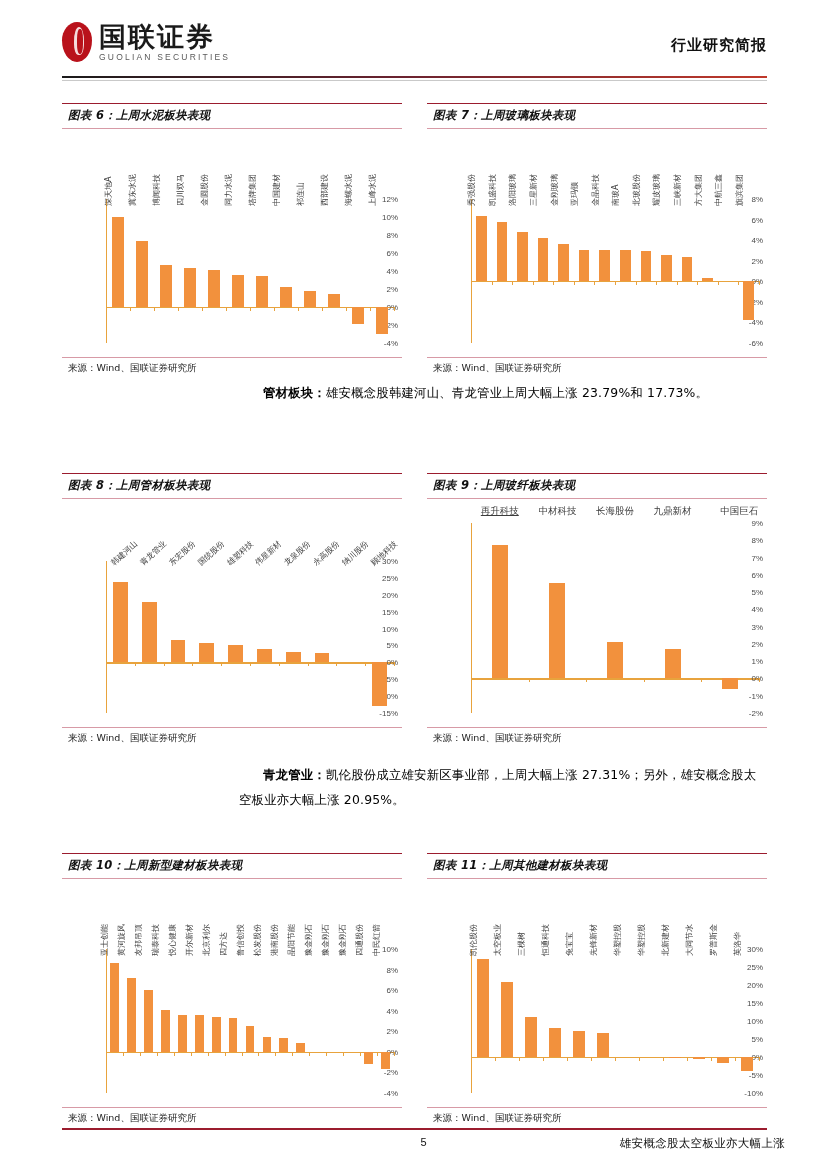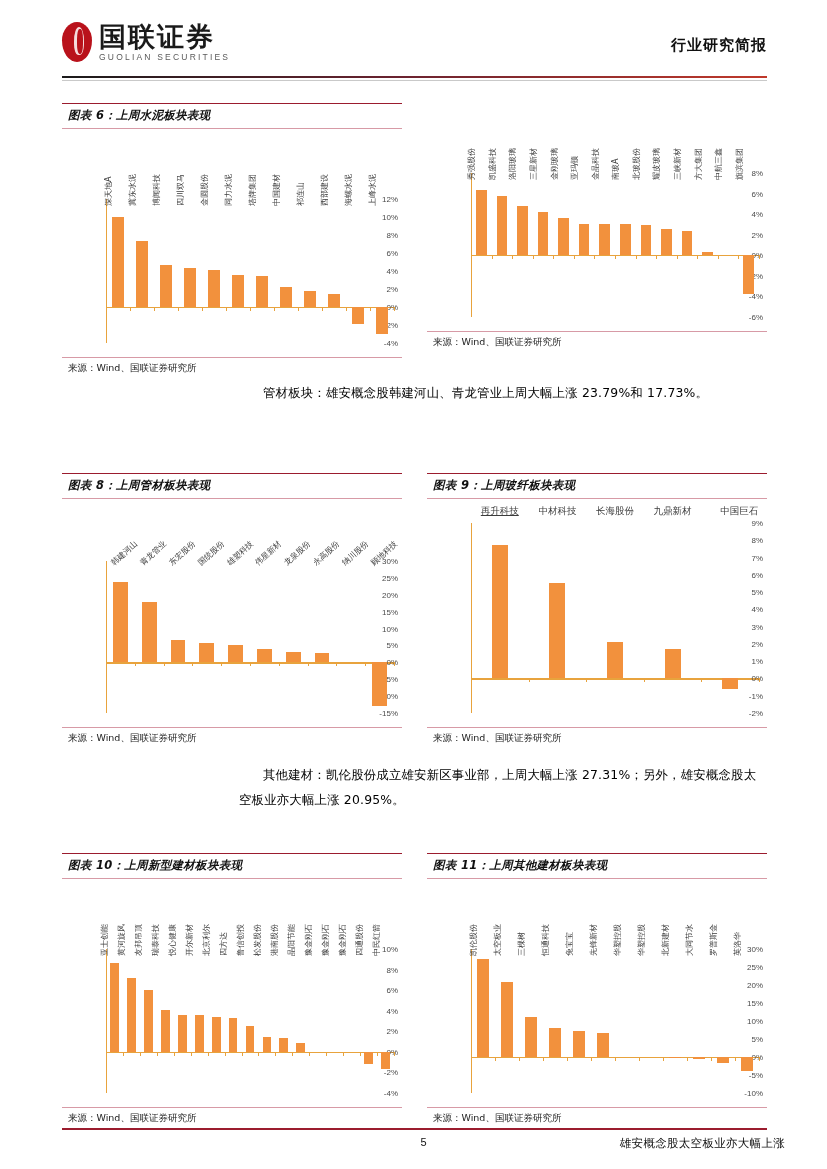--- a/index.html
+++ b/index.html
@@ -92,21 +92,21 @@
   .cat.vert { transform:rotate(-90deg); }
   .cat.diag { transform:rotate(-42deg); }
   .cat.flat { transform:none; font-size:9.5px; }
 
   
   .para {
     position:absolute;
     font-family:"DejaVu Sans", serif;
     font-size:12.4px; color:#000; line-height:2.0; letter-spacing:.2px;
   }
-  .para b { font-weight:normal; }
+  .para b { font-weight:bold; }
 
   
   .footer-rule { position:absolute; left:62px; top:1128px; width:705px; height:1.6px; background:#9b1c2e; }
   .footer-page {
     position:absolute; left:0; right:0; top:1136px; text-align:center;
     font-family:"Liberation Sans", sans-serif; font-size:11px; color:#111;
   }
   .footer-note {
     position:absolute; right:62px; top:1136px;
     font-family:"DejaVu Sans", serif; font-size:11.5px; color:#111; letter-spacing:.3px;
@@ -182,20 +182,21 @@
           <div class="cat vert" style="left: 292px; top: 66px;">海螺水泥</div>
           <div class="tickmark" style="left: 332px; top: 178px;"></div>
           <div class="bar" style="background: rgb(242, 145, 61); left: 313.76px; width: 12.48px; top: 178px; height: 27px;"></div>
           <div class="cat vert" style="left: 316px; top: 66px;">上峰水泥</div>
         </div>
       </div>
     <div class="card-source">来源：Wind、国联证券研究所</div>
   </div>
 
   <div class="card" id="card-1" style="left:427px; top:103px;">
+    <div class="card-title">图表 7：上周玻璃板块表现</div>
     <div class="card-body">
         <div class="plot">
           <div class="axis-v" style="left: 44px; top: 70px; height: 144px;"></div>
           <div class="axis-zero" style="top: 152.286px; left: 44px; width: 288px;"></div>
           <div class="ylabel" style="top: 70px;">8%</div>
           <div class="ylabel" style="top: 90.5714px;">6%</div>
           <div class="ylabel" style="top: 111.143px;">4%</div>
           <div class="ylabel" style="top: 131.714px;">2%</div>
           <div class="ylabel" style="top: 152.286px;">0%</div>
           <div class="ylabel" style="top: 172.857px;">-2%</div>
@@ -455,20 +456,20 @@
       </div>
     <div class="card-source">来源：Wind、国联证券研究所</div>
   </div>
 
   <div class="para" style="left:263px; top:381px; width:504px;">
     <b>管材板块：</b><span>雄安概念股韩建河山、青龙管业上周大幅上涨 23.79%和 17.73%。</span>
   </div>
 
 
   <div class="para" style="left:239px; top:763px; width:528px; text-indent:24px;">
-    <b>其他建材：</b><span>凯伦股份成立雄安新区事业部，上周大幅上涨 27.31%；另外，雄安概念股太空板业亦大幅上涨 20.95%。</span>
+    <b>青龙管业：</b><span>凯伦股份成立雄安新区事业部，上周大幅上涨 27.31%；另外，雄安概念股太空板业亦大幅上涨 20.95%。</span>
   </div>
 
   <div class="footer-rule"></div>
   <div class="footer-page">5</div>
   <div class="footer-note">雄安概念股太空板业亦大幅上涨</div>
 
 </div>
 
 </body></html>

